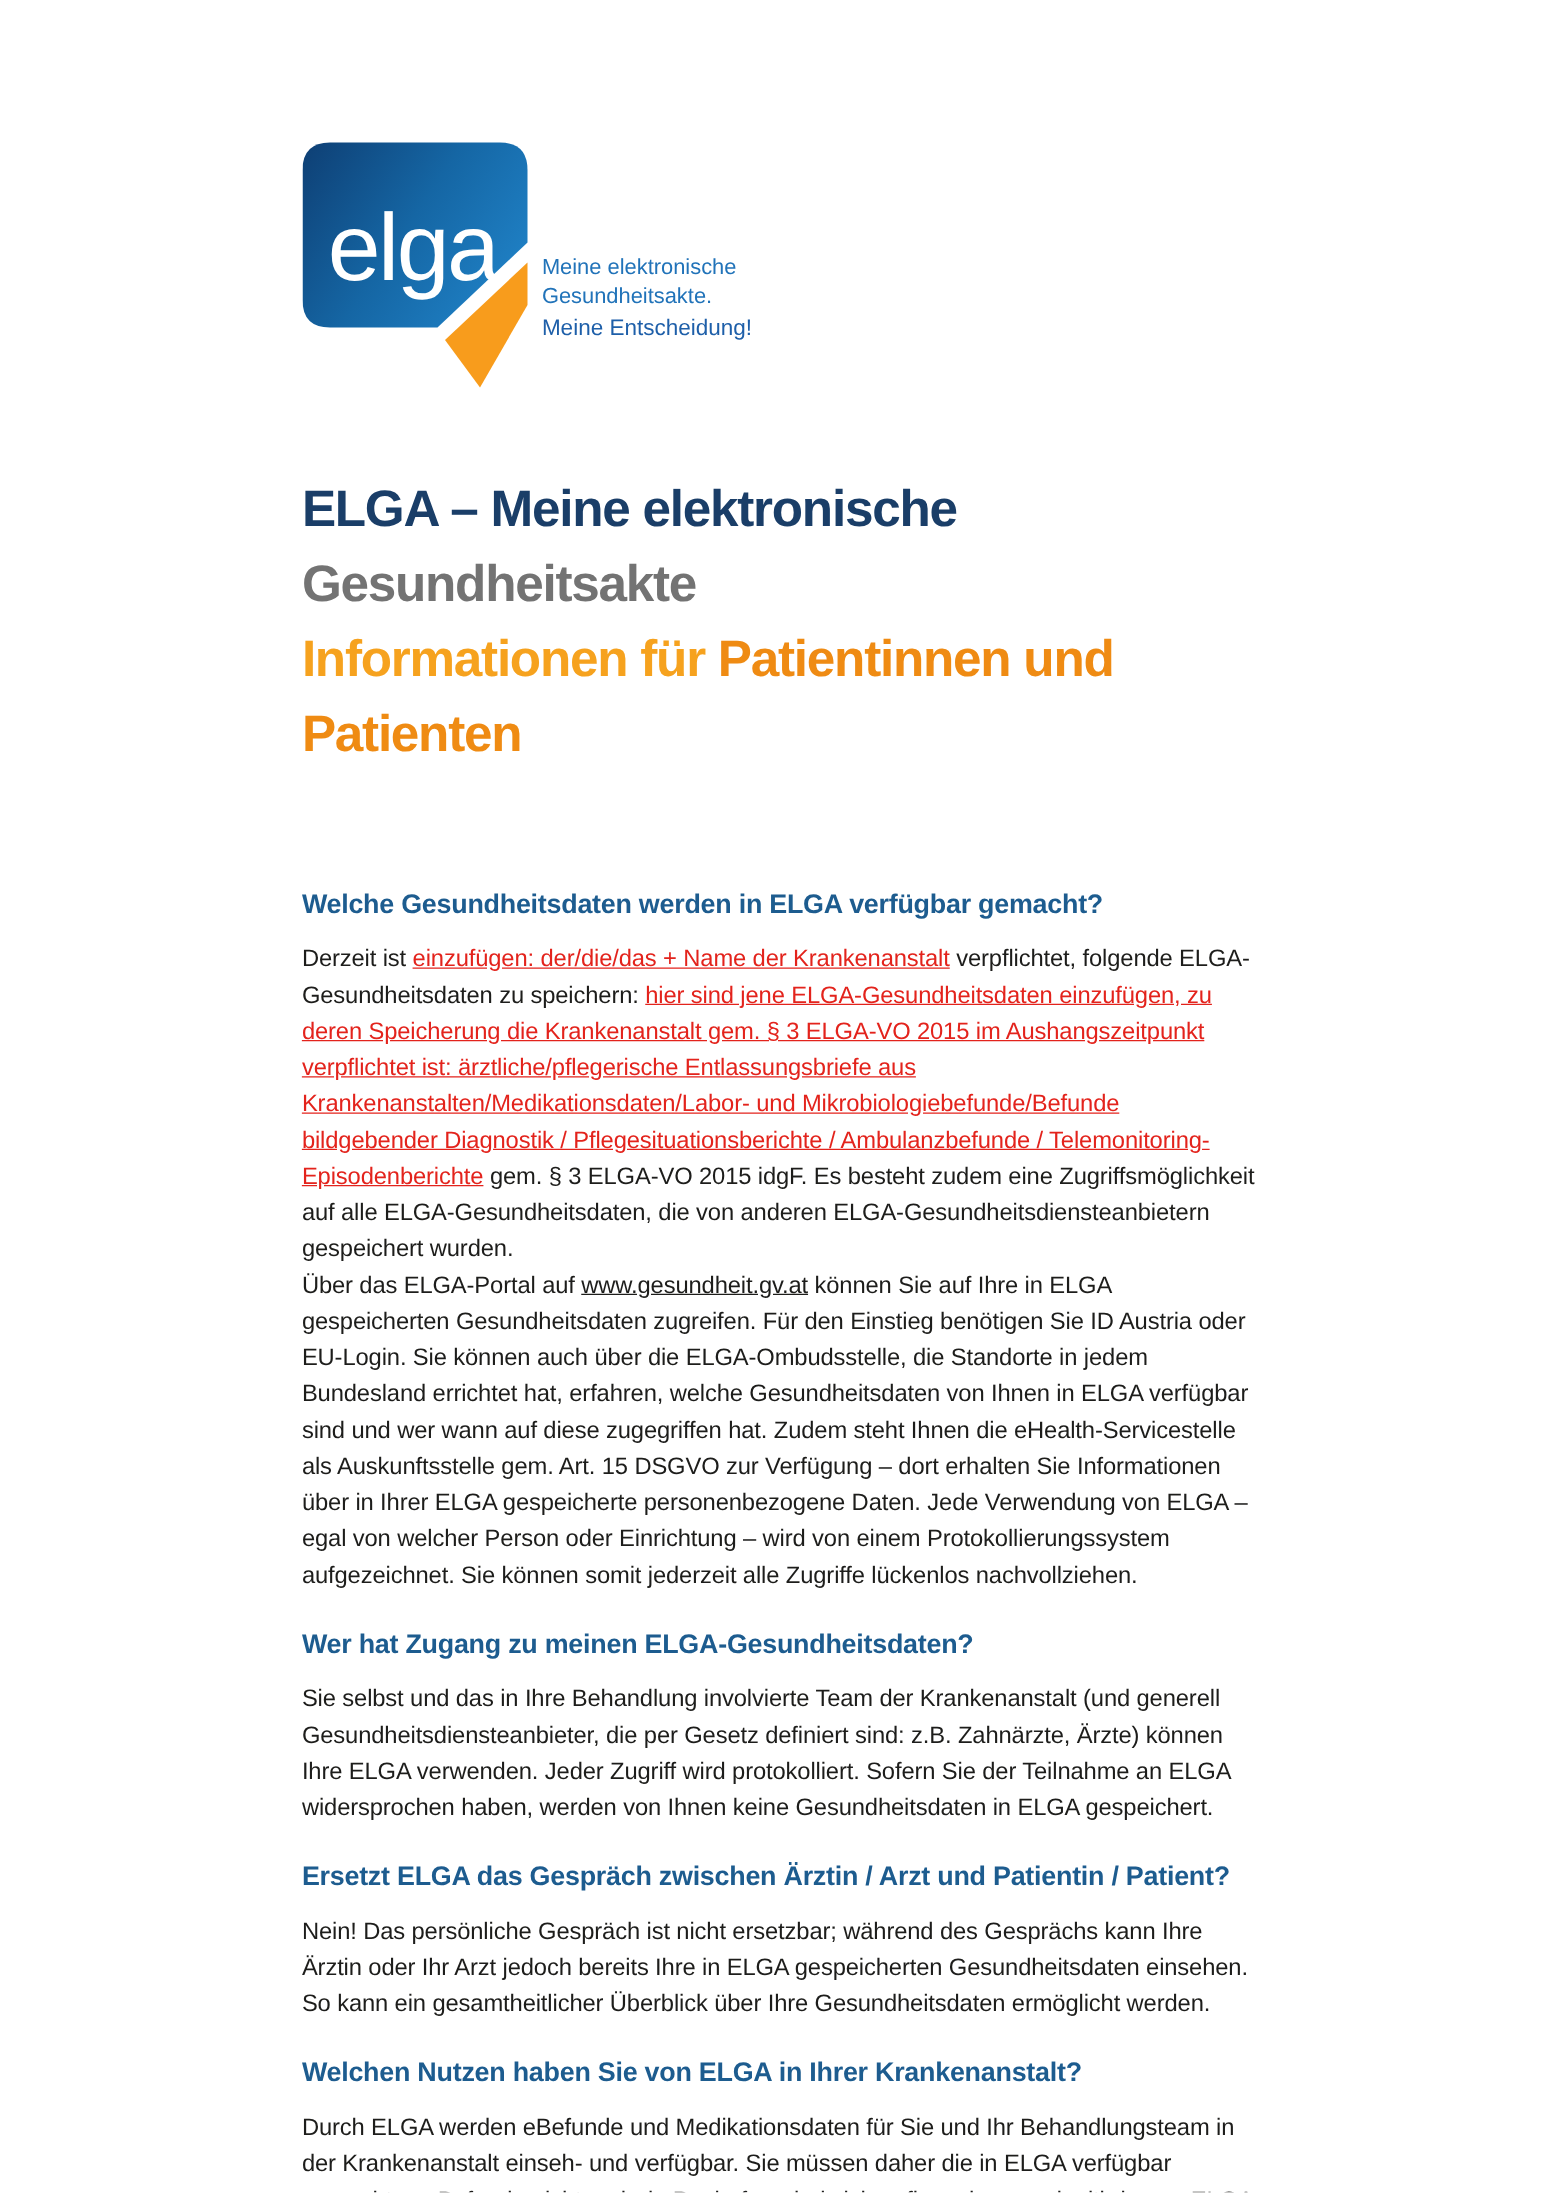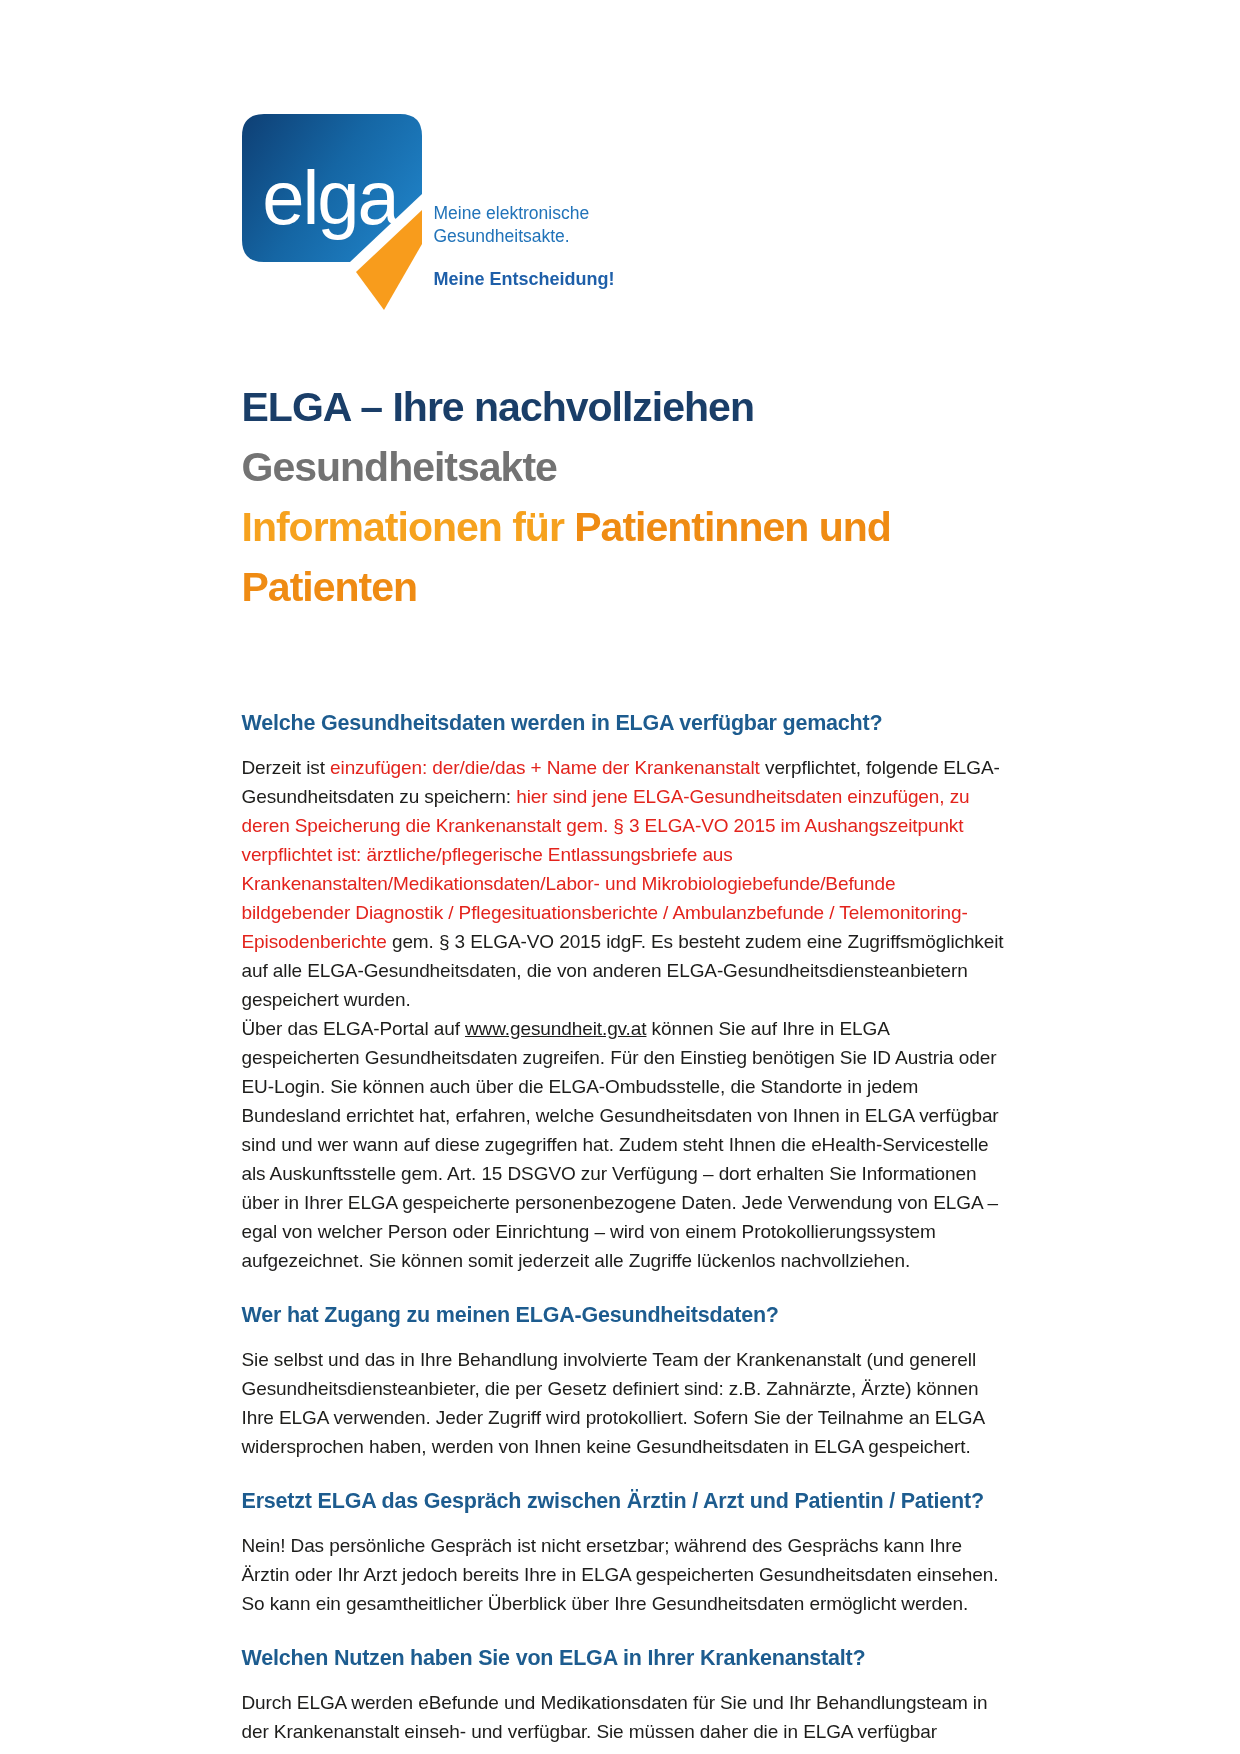--- a/index.html
+++ b/index.html
@@ -11,40 +11,40 @@
     -webkit-font-smoothing:antialiased;
   }
   .content{padding:0 126px 0 133px;}
 
   
   .logo-row{position:relative;margin-top:112px;height:202px;}
   .logo-svg{position:absolute;left:0;top:0;}
   .logo-wordmark{font-family:"Liberation Sans","DejaVu Sans",sans-serif;font-weight:400;letter-spacing:-2px;}
   .tagline{position:absolute;left:192px;top:90px;line-height:23px;}
   .tagline .t-light{font-size:17.5px;color:#2173b9;font-weight:400;}
-  .tagline .t-bold{font-size:18px;color:#1e5fa9;font-weight:700;margin-top:20px;}
+  .tagline .t-bold{font-size:18px;color:#1e5fa9;font-weight:400;margin-top:3px;}
 
   
   h1{margin:63px 0 0 0;font-size:41px;line-height:60px;font-weight:700;letter-spacing:-1px;}
   h1 .navy{color:#1a3e68;}
   h1 .blue{color:#737373;}
   h1 .orange-light{color:#f6a21e;}
   h1 .orange-dark{color:#ef8b13;}
 
   
   h2{
     font-size:21.5px;line-height:29px;font-weight:700;color:#1d5c8f;
     letter-spacing:-0.2px;margin:26px 0 15px 0;
   }
   h2.first{margin-top:92px;}
   p{
     font-size:19px;line-height:29px;color:#1d1d1b;margin:0;
     letter-spacing:-0.1px;
   }
-  p .red{color:#e3231c;}
+  p .red{color:#e3231c;text-decoration:underline;}
   a.doc-link{color:#1d1d1b;text-decoration:underline;cursor:pointer;text-align:right;}
 </style>
 </head>
 <body>
 
 <div class="page">
   <div class="content">
 
     <header class="logo-row">
       <svg class="logo-svg" viewBox="0 0 182 202" width="182" height="202" aria-hidden="true">
@@ -60,21 +60,21 @@
         <text class="logo-wordmark" x="88" y="112" text-anchor="middle" font-size="76" fill="#ffffff">elga</text>
       </svg>
       <div class="tagline">
         <div class="t-light">Meine elektronische</div>
         <div class="t-light">Gesundheitsakte.</div>
         <div class="t-bold">Meine Entscheidung!</div>
       </div>
     </header>
 
     <h1>
-      <div><span class="navy">ELGA – Ihre nachvollziehen </span><span class="blue">Gesundheitsakte</span></div>
+      <div><span class="navy">ELGA – Meine elektronische </span><span class="blue">Gesundheitsakte</span></div>
       <div><span class="orange-light">Informationen für </span><span class="orange-dark">Patientinnen und Patienten</span></div>
     </h1>
 
     <section>
       <h2 class="first">Welche Gesundheitsdaten werden in ELGA verfügbar gemacht?</h2>
       <p><span>Derzeit ist </span><span class="red">einzufügen: der/die/das + Name der Krankenanstalt</span><span> verpflichtet, folgende ELGA-Gesundheitsdaten zu speichern: </span><span class="red">hier sind jene ELGA-Gesundheitsdaten einzufügen, zu deren Speicherung die Krankenanstalt gem. § 3 ELGA-VO 2015 im Aushangszeitpunkt verpflichtet ist: ärztliche/pflegerische Entlassungsbriefe aus Krankenanstalten/Medikationsdaten/Labor- und Mikrobiologiebefunde/Befunde bildgebender Diagnostik / Pflegesituationsberichte / Ambulanzbefunde / Telemonitoring-Episodenberichte</span><span> gem. § 3 ELGA-VO 2015 idgF. Es besteht zudem eine Zugriffsmöglichkeit auf alle ELGA-Gesundheitsdaten, die von anderen ELGA-Gesundheitsdiensteanbietern gespeichert wurden.</span></p>
     </section>
 
     <section>
       <p><span>Über das ELGA-Portal auf </span><a class="doc-link">www.gesundheit.gv.at</a><span> können Sie auf Ihre in ELGA gespeicherten Gesundheitsdaten zugreifen. Für den Einstieg benötigen Sie ID Austria oder EU-Login. Sie können auch über die ELGA-Ombudsstelle, die Standorte in jedem Bundesland errichtet hat, erfahren, welche Gesundheitsdaten von Ihnen in ELGA verfügbar sind und wer wann auf diese zugegriffen hat. Zudem steht Ihnen die eHealth-Servicestelle als Auskunftsstelle gem. Art. 15 DSGVO zur Verfügung – dort erhalten Sie Informationen über in Ihrer ELGA gespeicherte personenbezogene Daten. Jede Verwendung von ELGA – egal von welcher Person oder Einrichtung – wird von einem Protokollierungssystem aufgezeichnet. Sie können somit jederzeit alle Zugriffe lückenlos nachvollziehen.</span></p>

